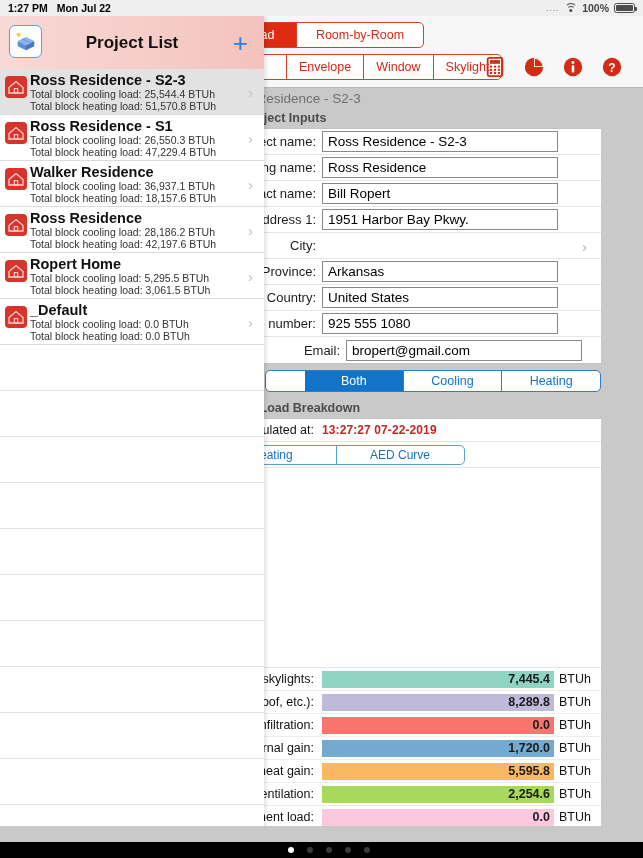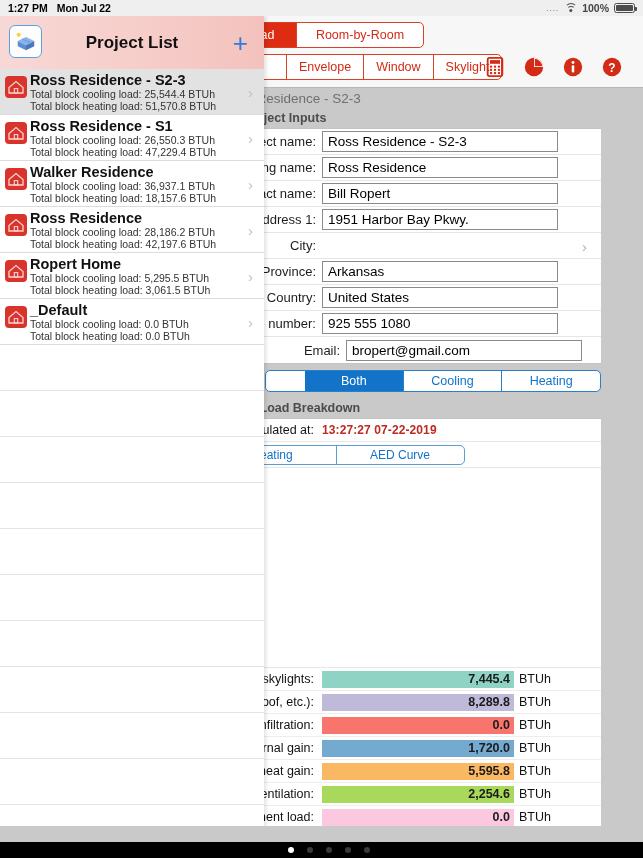--- a/index.html
+++ b/index.html
@@ -94,21 +94,21 @@
   .tabseg > div{ flex:1; display:flex; align-items:center; justify-content:center;
                  font-size:12px; color:#1273c9; border-right:1px solid #5a9fd4;}
   .tabseg > div:last-child{ border-right:none;}
 
   .chartbox{ height:200px; border-bottom:1px solid #e6e6e6; position:relative; background:#fff;
              overflow:hidden;}
   .pie{ position:absolute; left:74px; top:8px; width:184px; height:184px; border-radius:50%;}
 
   .barrow{ height:23px; display:flex; align-items:center; border-bottom:1px solid #ededed; position:relative;}
   .barlbl{ width:322px; text-align:right; padding-right:8px; font-size:12.5px; color:#111; white-space:nowrap;}
-  .barwrap{ position:relative; width:192px; height:17px;}
+  .barwrap{ position:relative; width:232px; height:17px;}
   .bar{ position:absolute; left:0; top:0; height:17px; display:flex; align-items:center;
         justify-content:flex-end; padding-right:4px; font-size:12.5px; color:#1b1b1b; font-weight:bold;}
   .unit{ font-size:12.5px; color:#111; padding-left:5px;}
   .totrow .calcval{ font-weight:bold;}
 
   
   .sidebar{ position:absolute; left:0; top:16px; width:264px; height:826px;
             background:#fbfbfb; z-index:40; overflow:hidden;
             box-shadow:2px 0 4px rgba(0,0,0,.12);}
   .sbhead{ position:relative; height:53px;

